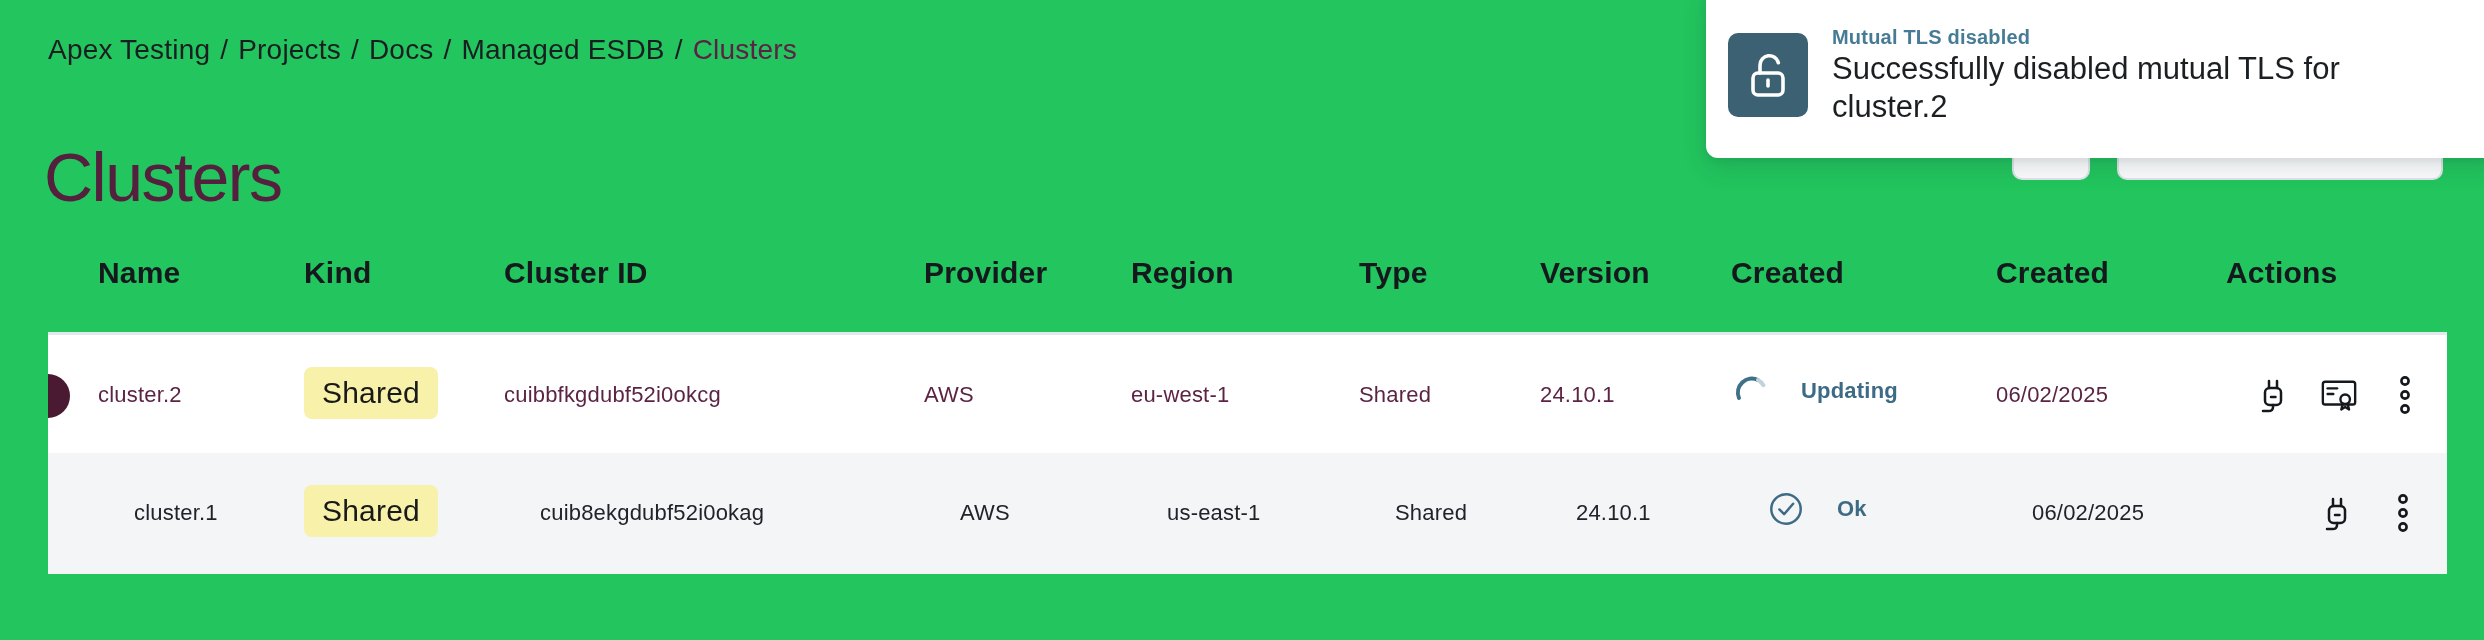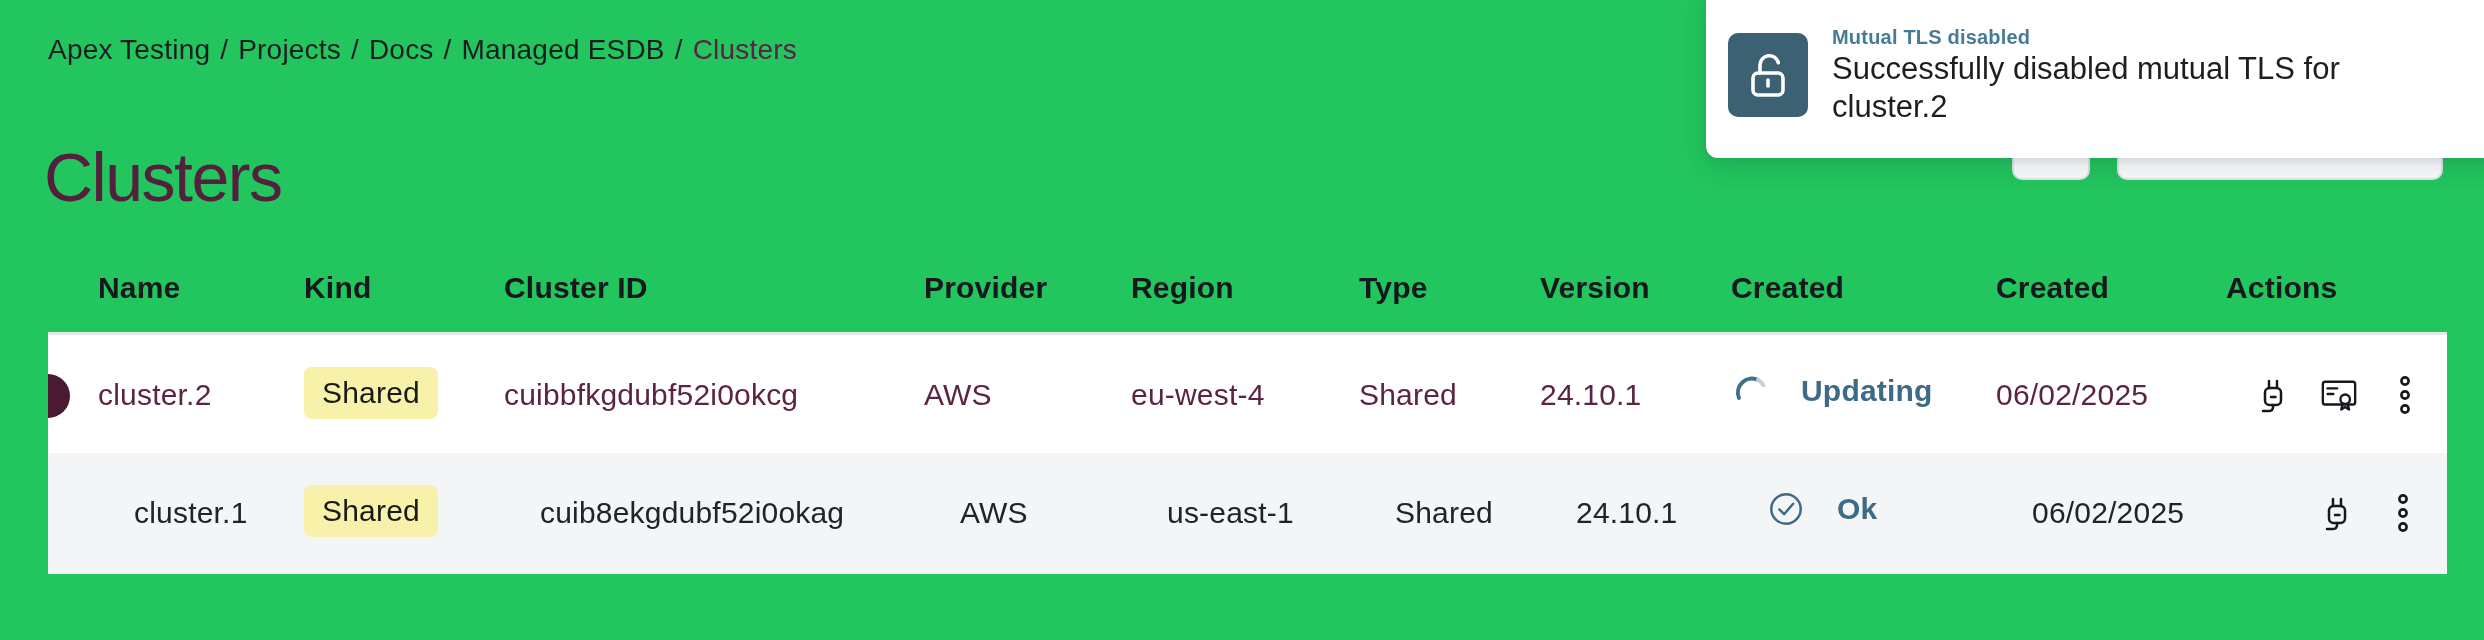--- a/index.html
+++ b/index.html
@@ -27,26 +27,26 @@
   .toast-title{position:absolute;left:126px;top:24px;font-size:20px;font-weight:700;color:#467b95;letter-spacing:.2px;margin-top:16px;}
   .toast-message{position:absolute;left:126px;top:64px;width:600px;font-size:31px;line-height:38px;color:#1c1f22;}
   
   .tb-btn{
     position:absolute;top:112px;height:68px;z-index:1;border:2px solid #dee5ea;border-radius:10px;
     background:linear-gradient(180deg,#f2f4f6 0%,#fdfdfe 70%);box-sizing:border-box;cursor:pointer;
   }
   .btn-refresh{left:2012px;width:78px;}
   .btn-dropdown{left:2117px;width:326px;}
   
-  .th{position:absolute;top:271px;font-size:30px;font-weight:700;color:#15181c;letter-spacing:.2px;}
+  .th{position:absolute;top:256px;font-size:30px;font-weight:700;color:#15181c;letter-spacing:.2px;}
   .divider{position:absolute;left:48px;top:332px;width:2399px;height:3px;background:#e3e8ed;}
   .row{position:absolute;left:48px;width:2399px;}
   .row-1{top:335px;height:118px;background:#ffffff;}
   .row-2{top:453px;height:121px;background:#f3f5f7;}
-  .cell{position:absolute;top:43px;font-size:30px;line-height:34px;letter-spacing:.2px;white-space:nowrap;}
+  .cell{position:absolute;top:43px;font-size:22px;line-height:34px;letter-spacing:.2px;white-space:nowrap;}
   .row-1 .cell{color:#5c2444;}
   .row-2 .cell{color:#20242a;margin-left:36px;}
   .c-name{left:50px;}.c-id{left:456px;}.c-provider{left:876px;}
   .c-region{left:1083px;}.c-type{left:1311px;}.c-version{left:1492px;}
   .c-status{left:1683px;}.c-created{left:1948px;}
   .badge{
     position:absolute;left:256px;top:32px;background:#f7f1aa;border-radius:8px;
     padding:8px 18px;font-size:30px;line-height:36px;color:#191919;letter-spacing:.2px;
   }
   .status-cell{display:flex;align-items:center;gap:32px;top:37px;}
@@ -110,21 +110,21 @@
   <div class="th" style="left:1996px">Created</div>
   <div class="th" style="left:2226px">Actions</div>
 
   <div class="divider"></div>
 
   <div class="row row-1">
     <span class="cell c-name">cluster.2</span>
     <span class="badge">Shared</span>
     <span class="cell c-id">cuibbfkgdubf52i0okcg</span>
     <span class="cell c-provider">AWS</span>
-    <span class="cell c-region">eu-west-4</span>
+    <span class="cell c-region">eu-west-1</span>
     <span class="cell c-type">Shared</span>
     <span class="cell c-version">24.10.1</span>
     <span class="cell c-status status-cell">
       <span>
         <svg width="38" height="38" viewBox="0 0 38 38" fill="none">
           <path d="M8 26 A14 14 0 0 1 27 8" stroke="#3f7089" stroke-width="4" stroke-linecap="round"></path>
           <path d="M27 8 A14 14 0 0 1 32.4 13.2" stroke="#c3d2da" stroke-width="4" stroke-linecap="round"></path>
         </svg>
       </span>
       <span class="status-text">Updating</span>

